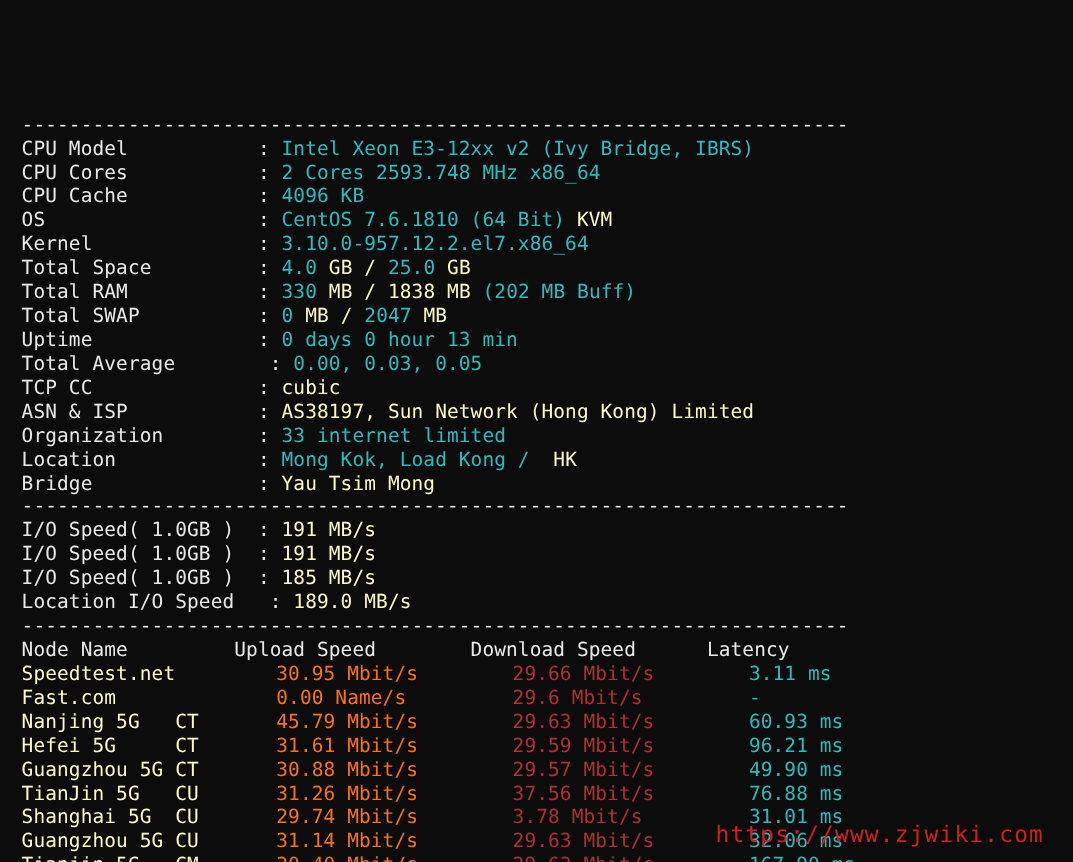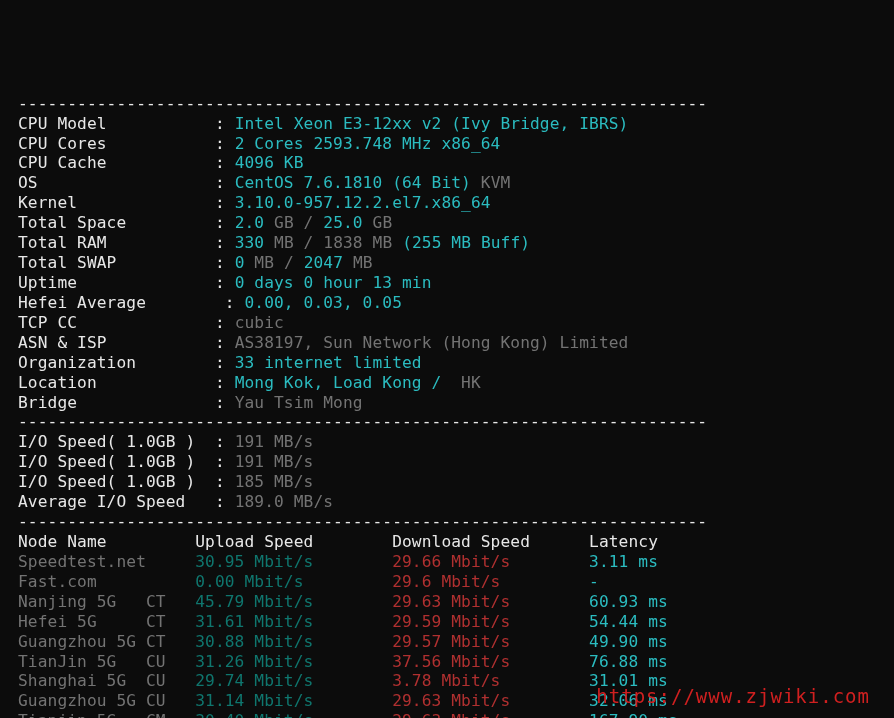--- a/index.html
+++ b/index.html
@@ -8,22 +8,22 @@
     font-family: "Consolas", "Menlo", "DejaVu Sans Mono", monospace;
     font-size: 16.2px;
     line-height: 1.23;
     margin: 0;
     padding: 14px 18px;
     white-space: pre;
     letter-spacing: 0.1px;
   }
   .w   { color: #e8e8e8; }
   .cy  { color: #2bbcc0; margin-top: 44px; }
-  .yl  { color: #737373; }
-  .gr  { color: #0f766e; }
+  .yl  { color: #fef9c3; }
+  .gr  { color: #f97316; margin-left: 35px; }
   .rd  { color: #b03030; }
   .watermark {
     position: absolute;
     right: 24px;
     bottom: 10px;
     color: #d02020;
     font-size: 19px;
     letter-spacing: 1px;
     margin-top: 24px;
   }
@@ -32,41 +32,41 @@
 <body>
 
 
 
 <div id="out"><span class="w">----------------------------------------------------------------------</span>
 <span class="w">CPU Model           </span><span class="w">: </span><span class="cy">Intel Xeon E3-12xx v2 (Ivy Bridge, IBRS)</span>
 <span class="w">CPU Cores           </span><span class="w">: </span><span class="cy">2 Cores 2593.748 MHz x86_64</span>
 <span class="w">CPU Cache           </span><span class="w">: </span><span class="cy">4096 KB</span>
 <span class="w">OS                  </span><span class="w">: </span><span class="cy">CentOS 7.6.1810 (64 Bit)</span> <span class="yl">KVM</span>
 <span class="w">Kernel              </span><span class="w">: </span><span class="cy">3.10.0-957.12.2.el7.x86_64</span>
-<span class="w">Total Space         </span><span class="w">: </span><span class="cy">2.0</span> <span class="yl">GB</span> <span class="yl">/</span> <span class="cy">25.0</span> <span class="yl">GB</span>
-<span class="w">Total RAM           </span><span class="w">: </span><span class="cy">330</span> <span class="yl">MB</span> <span class="yl">/</span> <span class="yl">1838</span> <span class="yl">MB</span> <span class="cy">(255 MB Buff)</span>
+<span class="w">Total Space         </span><span class="w">: </span><span class="cy">4.0</span> <span class="yl">GB</span> <span class="yl">/</span> <span class="cy">25.0</span> <span class="yl">GB</span>
+<span class="w">Total RAM           </span><span class="w">: </span><span class="cy">330</span> <span class="yl">MB</span> <span class="yl">/</span> <span class="yl">1838</span> <span class="yl">MB</span> <span class="cy">(202 MB Buff)</span>
 <span class="w">Total SWAP          </span><span class="w">: </span><span class="cy">0</span> <span class="yl">MB</span> <span class="yl">/</span> <span class="cy">2047</span> <span class="yl">MB</span>
 <span class="w">Uptime              </span><span class="w">: </span><span class="cy">0 days 0 hour 13 min</span>
-<span class="w">Hefei Average        </span><span class="w">: </span><span class="cy">0.00, 0.03, 0.05</span>
+<span class="w">Total Average        </span><span class="w">: </span><span class="cy">0.00, 0.03, 0.05</span>
 <span class="w">TCP CC              </span><span class="w">: </span><span class="yl">cubic</span>
 <span class="w">ASN &amp; ISP           </span><span class="w">: </span><span class="yl">AS38197, Sun Network (Hong Kong) Limited</span>
 <span class="w">Organization        </span><span class="w">: </span><span class="cy">33 internet limited</span>
 <span class="w">Location            </span><span class="w">: </span><span class="cy">Mong Kok, Load Kong / </span> <span class="yl">HK</span>
 <span class="w">Bridge              </span><span class="w">: </span><span class="yl">Yau Tsim Mong</span>
 <span class="w">----------------------------------------------------------------------</span>
 <span class="w">I/O Speed( 1.0GB )  </span><span class="w">: </span><span class="yl">191 MB/s</span>
 <span class="w">I/O Speed( 1.0GB )  </span><span class="w">: </span><span class="yl">191 MB/s</span>
 <span class="w">I/O Speed( 1.0GB )  </span><span class="w">: </span><span class="yl">185 MB/s</span>
-<span class="w">Average I/O Speed   </span><span class="w">: </span><span class="yl">189.0 MB/s</span>
+<span class="w">Location I/O Speed   </span><span class="w">: </span><span class="yl">189.0 MB/s</span>
 <span class="w">----------------------------------------------------------------------</span>
 <span class="w">Node Name         </span><span class="w">Upload Speed        </span><span class="w">Download Speed      </span><span class="w">Latency</span>
 <span class="yl">Speedtest.net     </span><span class="gr">30.95 Mbit/s        </span><span class="rd">29.66 Mbit/s        </span><span class="cy">3.11 ms</span>
-<span class="yl">Fast.com          </span><span class="gr">0.00 Mbit/s         </span><span class="rd">29.6 Mbit/s         </span><span class="cy">-</span>
+<span class="yl">Fast.com          </span><span class="gr">0.00 Name/s         </span><span class="rd">29.6 Mbit/s         </span><span class="cy">-</span>
 <span class="yl">Nanjing 5G   CT   </span><span class="gr">45.79 Mbit/s        </span><span class="rd">29.63 Mbit/s        </span><span class="cy">60.93 ms</span>
-<span class="yl">Hefei 5G     CT   </span><span class="gr">31.61 Mbit/s        </span><span class="rd">29.59 Mbit/s        </span><span class="cy">54.44 ms</span>
+<span class="yl">Hefei 5G     CT   </span><span class="gr">31.61 Mbit/s        </span><span class="rd">29.59 Mbit/s        </span><span class="cy">96.21 ms</span>
 <span class="yl">Guangzhou 5G CT   </span><span class="gr">30.88 Mbit/s        </span><span class="rd">29.57 Mbit/s        </span><span class="cy">49.90 ms</span>
 <span class="yl">TianJin 5G   CU   </span><span class="gr">31.26 Mbit/s        </span><span class="rd">37.56 Mbit/s        </span><span class="cy">76.88 ms</span>
 <span class="yl">Shanghai 5G  CU   </span><span class="gr">29.74 Mbit/s        </span><span class="rd">3.78 Mbit/s         </span><span class="cy">31.01 ms</span>
 <span class="yl">Guangzhou 5G CU   </span><span class="gr">31.14 Mbit/s        </span><span class="rd">29.63 Mbit/s        </span><span class="cy">32.06 ms</span>
 <span class="yl">Tianjin 5G   CM   </span><span class="gr">30.40 Mbit/s        </span><span class="rd">29.63 Mbit/s        </span><span class="cy">167.90 ms</span>
 
 
 
 
 </div>

